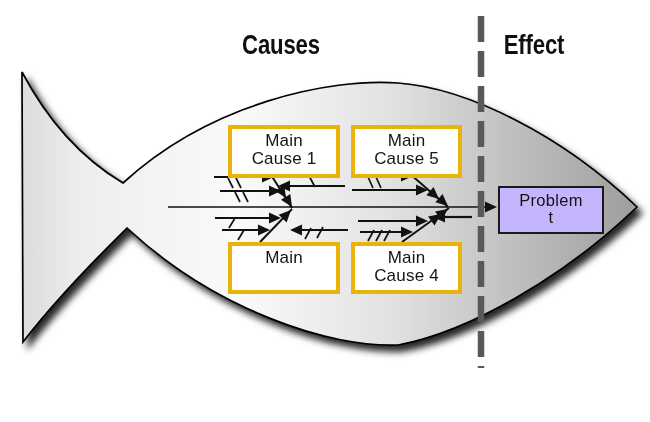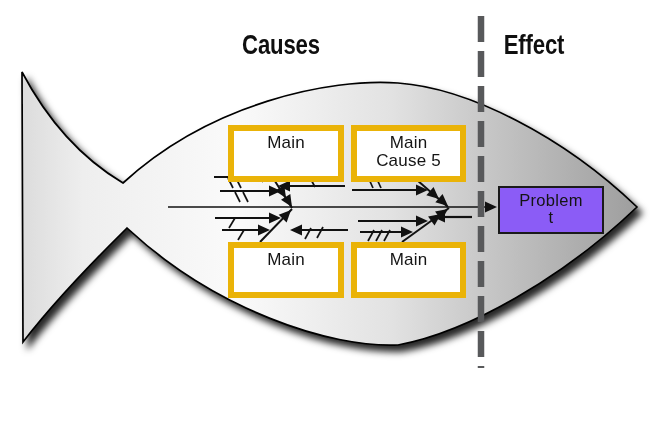--- a/index.html
+++ b/index.html
@@ -13,34 +13,34 @@
   .section-label{
     position:absolute;text-align:center;
     font-size:27px;font-weight:700;color:#0f0f0f;
     transform:scaleX(0.82);transform-origin:center;
     letter-spacing:-0.2px;white-space:nowrap;
   }
   #label-causes{left:181px;top:30px;width:200px;}
   #label-effect{left:484px;top:30px;width:100px;}
   .cause-box{
     position:absolute;width:104px;height:42px;
-    background:#ffffff;border:6px solid #eab308;
+    background:#ffffff;border:4px solid #eab308;
     text-align:center;color:#141414;
     font-size:17px;line-height:17.5px;
     padding-top:3px;box-sizing:content-box;
     letter-spacing:0.2px;
   }
   .cause-box span{display:block;}
   #box-cause-1{left:228px;top:125px;}
   #box-cause-2{left:351px;top:125px;width:103px;}
   #box-cause-3{left:228px;top:242px;height:41px;}
   #box-cause-4{left:351px;top:242px;width:103px;height:41px;}
   #box-problem{
     position:absolute;left:498px;top:186px;width:102px;height:40px;
-    background:#8b5cf6;border:2px solid #1a1a1a;
+    background:#c4b5fd;border:2px solid #1a1a1a;
     text-align:center;color:#141414;
     font-size:16.5px;line-height:16.5px;padding-top:4px;
     box-sizing:content-box;overflow:visible;letter-spacing:0.3px;
   }
   #box-problem span{display:block;}
 </style>
 </head>
 <body>
 
 <div id="stage">
@@ -134,30 +134,32 @@
     </g>
 
     <line x1="481" y1="16" x2="481" y2="368" stroke="#58595b" stroke-width="6.5" stroke-dasharray="26 9"></line>
   </svg>
 
   <div id="label-causes" class="section-label">Causes</div>
   <div id="label-effect" class="section-label">Effect</div>
 
   <div id="box-cause-1" class="cause-box">
     <span>Main</span>
+    <span>Cause 1</span>
   </div>
   <div id="box-cause-2" class="cause-box">
     <span>Main</span>
     <span>Cause 5</span>
   </div>
   <div id="box-cause-3" class="cause-box">
     <span>Main</span>
   </div>
   <div id="box-cause-4" class="cause-box">
     <span>Main</span>
+    <span>Cause 4</span>
   </div>
 
   <div id="box-problem">
     <span>Problem</span>
     <span>t</span>
   </div>
 
 </div>
 
 </body></html>

